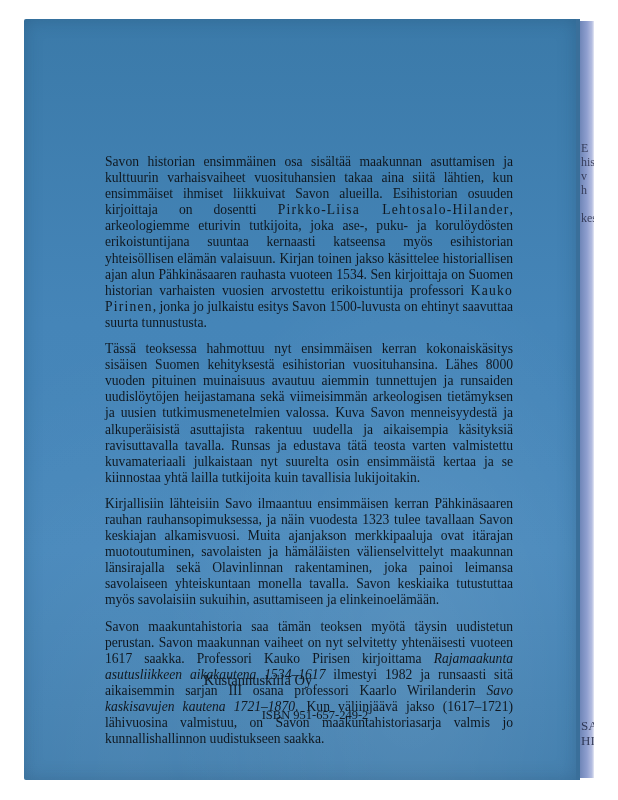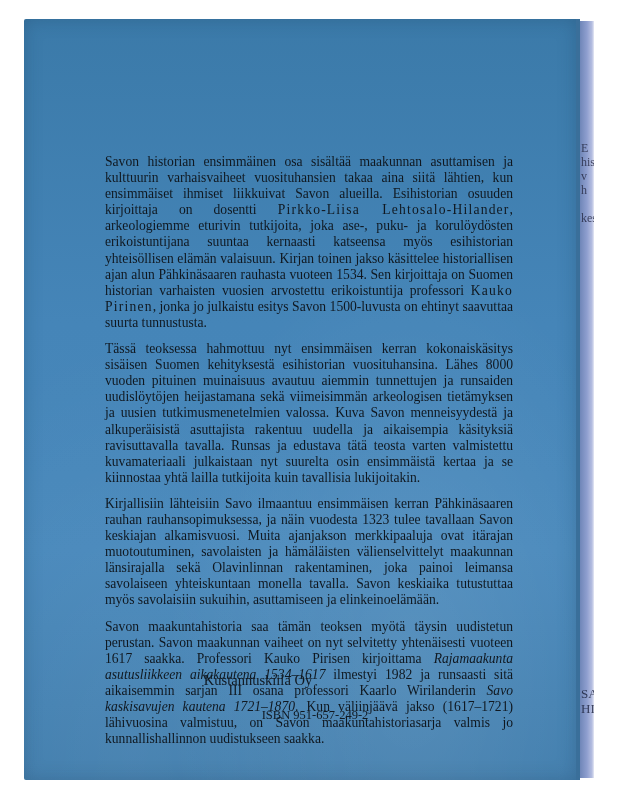--- a/index.html
+++ b/index.html
@@ -26,21 +26,21 @@
   .spine {
     position: absolute; left: 580px; top: 21px; width: 14px; height: 757px;
     background: linear-gradient(90deg, #6f86b8 0%, #8f9fcf 50%, #b4bde0 85%, #e6e8f4 100%);
     overflow: hidden;
   }
   .spine-text {
     position: absolute; left: 1px; color: #2b2f4a; font-size: 12px; line-height: 14px;
     white-space: nowrap; opacity: 0.85;
   }
   .spine-top { top: 120px; }
-  .spine-bottom { top: 665px; font-size: 13px; line-height: 15px; color: #1f2540; }
+  .spine-bottom { top: 697px; font-size: 13px; line-height: 15px; color: #1f2540; }
   .textcol {
     position: absolute; left: 89px; top: 154px; width: 408px;
     color: #101820; font-size: 13.6px; line-height: 16.1px;
     text-align: justify; hyphens: manual; margin-left: 16px;
   }
   .textcol p { margin: 0 0 10px 0; }
   .spaced { letter-spacing: 1.2px; }
   .publisher {
     position: absolute; left: 0; width: 516px; top: 672px; text-align: center;
     color: #101820; font-size: 14.5px;

